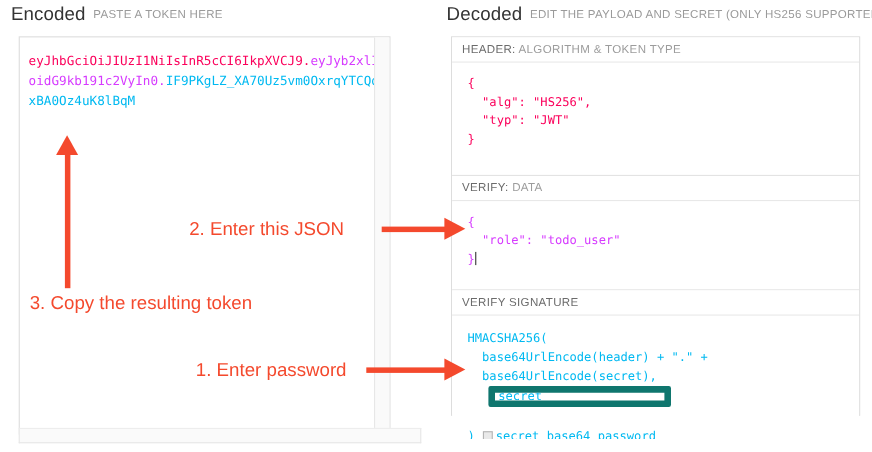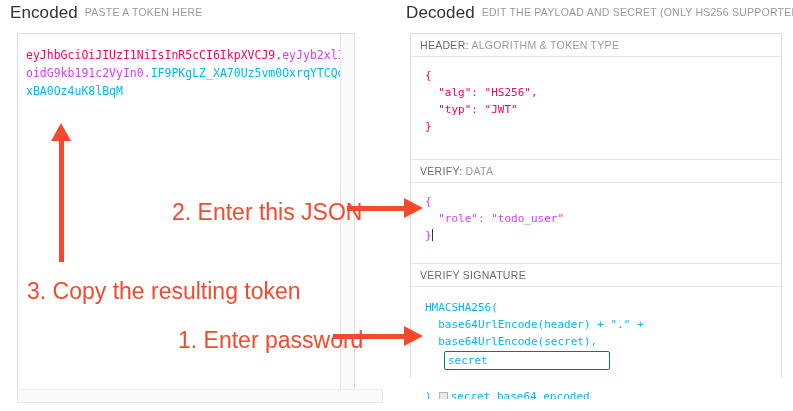--- a/index.html
+++ b/index.html
@@ -145,21 +145,21 @@
     background: #333;
     vertical-align: -2px;
   }
 
   
   #secret-input {
     display: block;
     margin: 1px 0 2px 19px;
     width: 166px;
     height: 19px;
-    border: 1px solid #0f766e;
+    border: 6px solid #0f766e;
     border-radius: 2px;
     box-sizing: border-box;
     font-family: "DejaVu Sans Mono", monospace;
     font-size: 11px;
     color: #00b9f1;
     padding: 0 3px;
     background: #ffffff;
     outline: none;
   }
   #b64-row {
@@ -175,26 +175,26 @@
     background: #e9e9e9;
     margin: 0 3px 0 7px;
     box-sizing: border-box;
     display: inline-block;
   }
 
   
   .anno-text {
     position: absolute;
     color: #f4492d;
-    font-size: 23px;
+    font-size: 17px;
     white-space: nowrap;
     font-family: "Liberation Sans", sans-serif;
   }
   #anno-2 { left: 172px; top: 199px; }
-  #anno-3 { left: 27px;  top: 278px; }
+  #anno-3 { left: 27px;  top: 266px; }
   #anno-1 { left: 178px; top: 327px; }
 
   .arrow-shaft {
     position: absolute;
     background: #f4492d;
   }
   .arrow-head {
     position: absolute;
     width: 0;
     height: 0;
@@ -254,21 +254,21 @@
   "role": "todo_user"
 }</span><span class="caret"></span></div>
 
   <div class="sec-label">
     <span>VERIFY SIGNATURE</span>
   </div>
   <div class="sec-body" id="signature-body"><span class="c-blue">HMACSHA256(</span>
 <span class="c-blue">  base64UrlEncode(header) + "." +</span>
 <span class="c-blue">  base64UrlEncode(secret),</span>
 <input id="secret-input" type="text" value="secret" style="">
-<span id="b64-row"><span class="c-blue">)</span><span id="b64-checkbox"></span><span class="c-blue">secret base64 encoded</span></span></div>
+<span id="b64-row"><span class="c-blue">)</span><span id="b64-checkbox"></span><span class="c-blue">secret base64 password</span></span></div>
 
 </div>
 
 <div class="anno-text" id="anno-2">2. Enter this JSON</div>
 <div class="arrow-shaft" id="arrow2-shaft"></div>
 <div class="arrow-head" id="arrow2-head"></div>
 
 <div class="anno-text" id="anno-3">3. Copy the resulting token</div>
 <div class="arrow-shaft" id="arrow3-shaft"></div>
 <div class="arrow-head" id="arrow3-head"></div>

